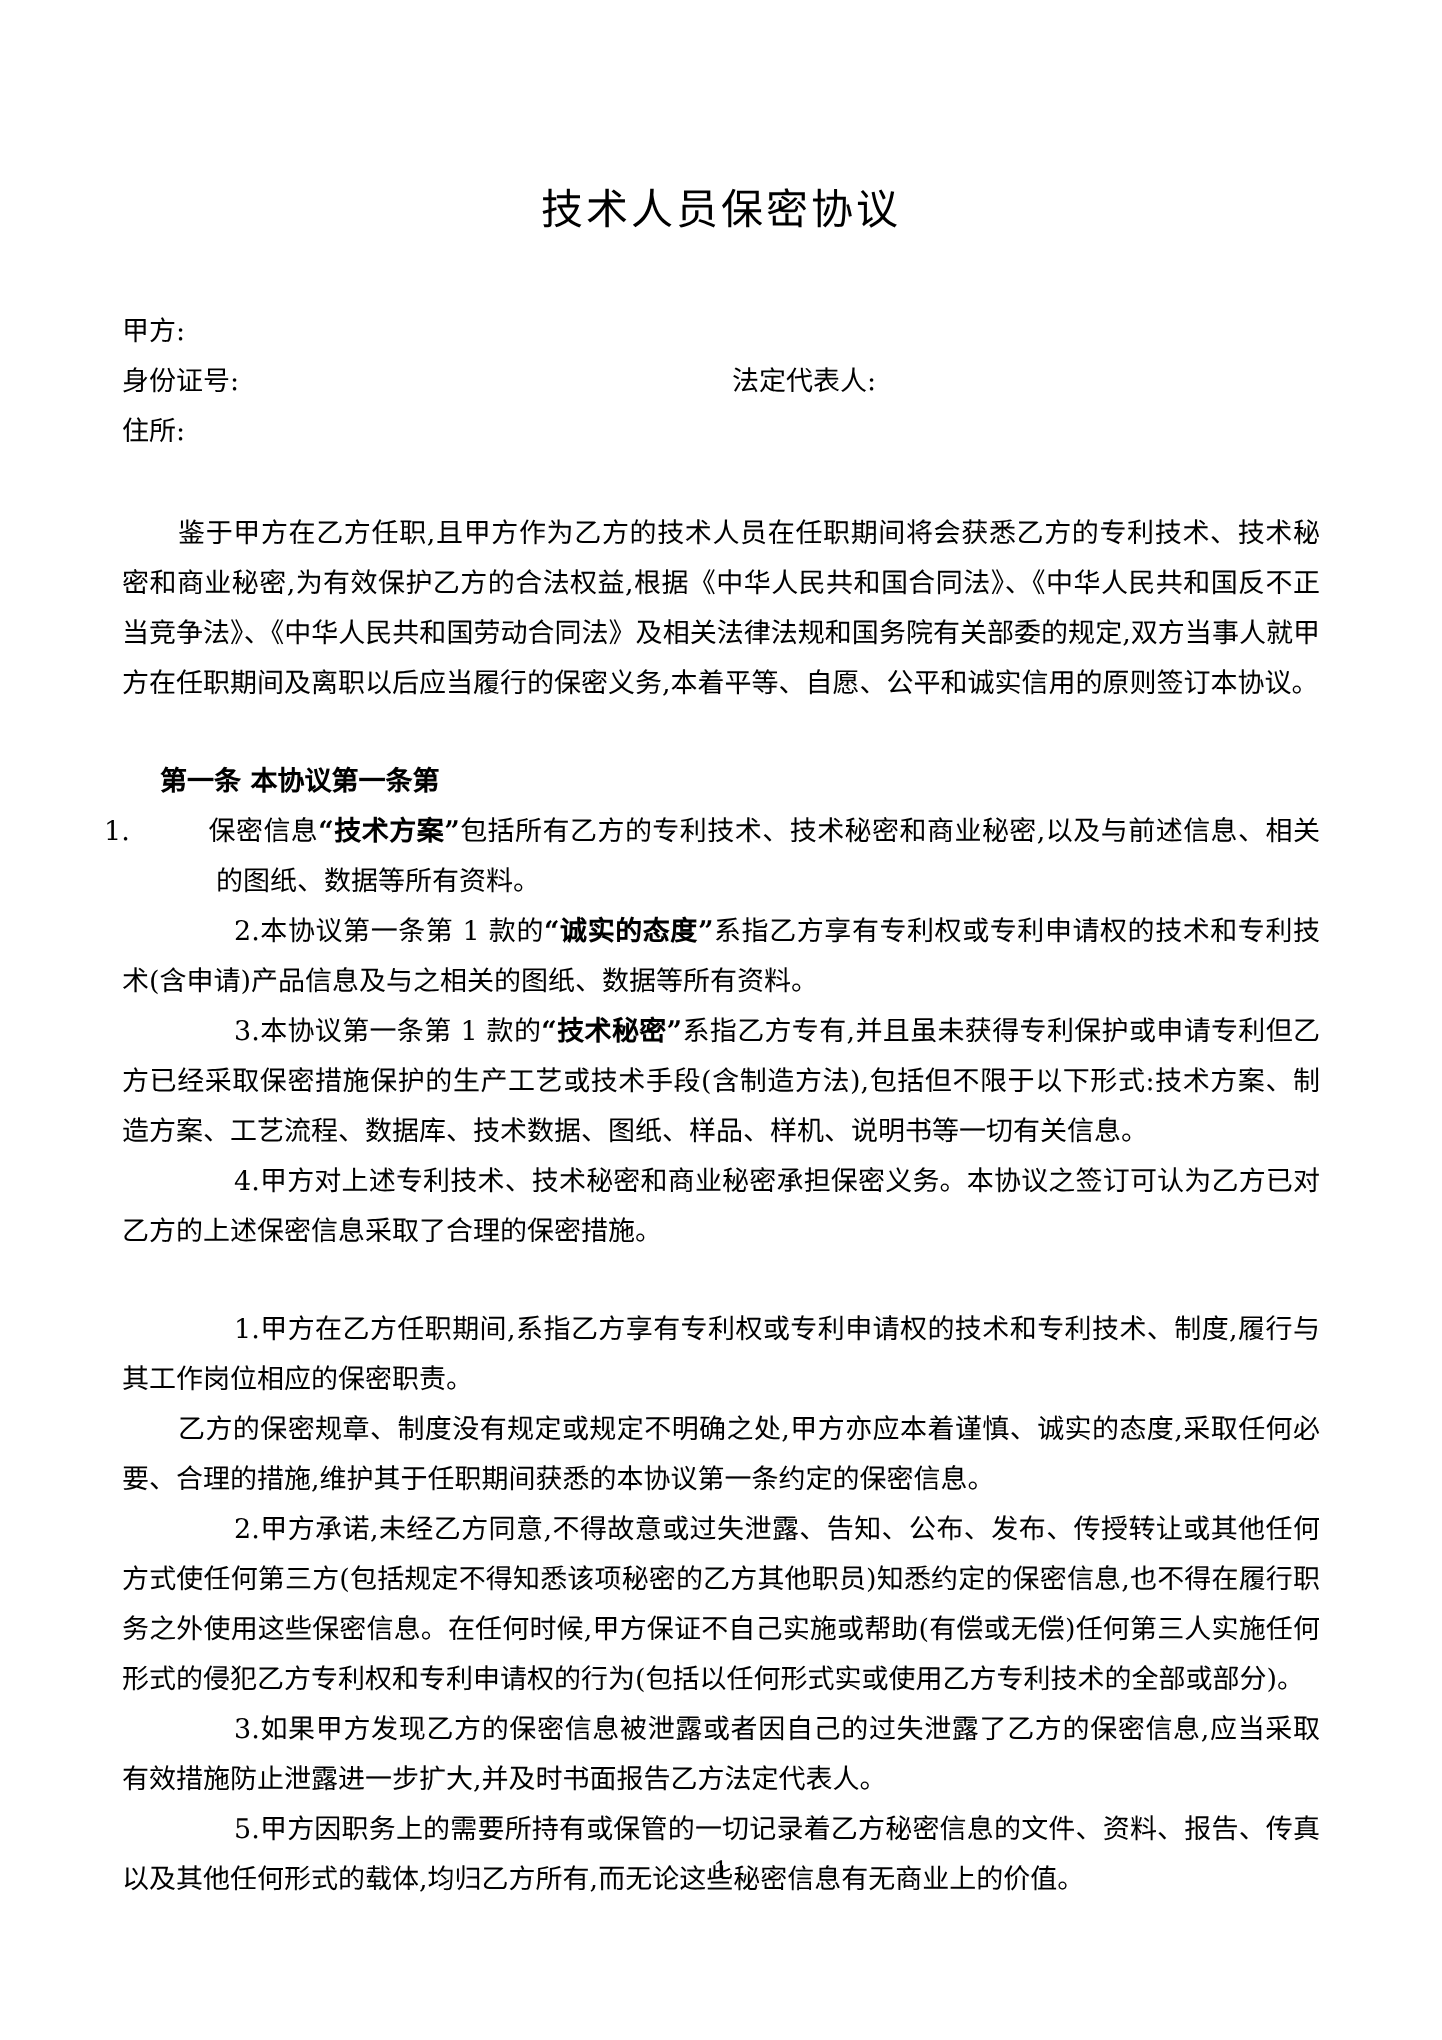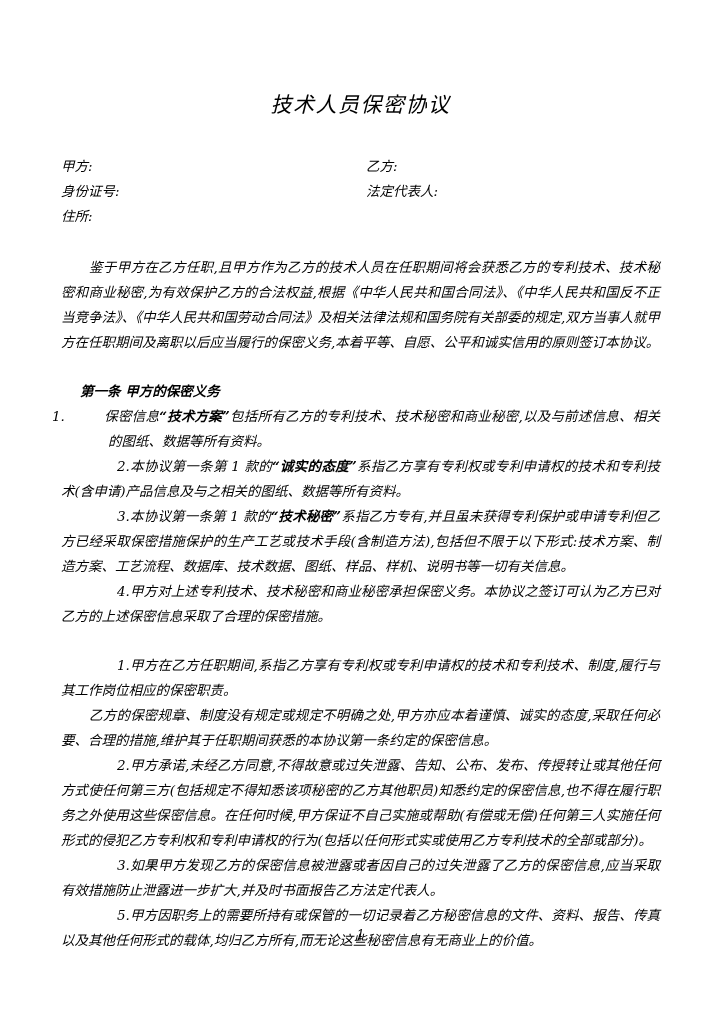--- a/index.html
+++ b/index.html
@@ -16,21 +16,20 @@
     -webkit-font-smoothing: antialiased;
     position: relative;
     overflow: hidden;
   }
   .page {
     position: relative;
     width: 721px;
     height: 944px;
     box-sizing: border-box;
     padding: 0 61px;
-    font-style: italic;
   }
   .doc-title {
     text-align: center;
     font-size: 21px;
     font-weight: 400;
     letter-spacing: 1.5px;
     margin: 0;
     padding-top: 92px;
     line-height: 1.3;
   }
@@ -116,37 +115,36 @@
 </head>
 <body>
 
 <div class="page">
 
   <h1 class="doc-title">技术人员保密协议</h1>
 
   <div class="parties">
     <div class="party-row">
       <div class="party-left">甲方:</div>
-      <div class="party-right">乙方:</div>
     </div>
     <div class="party-row">
       <div class="party-left">身份证号:</div>
       <div class="party-right">法定代表人:</div>
     </div>
     <div class="party-row">
       <div class="party-left">住所:</div>
       <div class="party-right"></div>
     </div>
   </div>
 
   <p class="preamble">鉴于甲方在乙方任职,且甲方作为乙方的技术人员在任职期间将会获悉乙方的专利技术、技术秘密和商业秘密,为有效保护乙方的合法权益,根据《中华人民共和国合同法》、《中华人民共和国反不正当竞争法》、《中华人民共和国劳动合同法》及相关法律法规和国务院有关部委的规定,双方当事人就甲方在任职期间及离职以后应当履行的保密义务,本着平等、自愿、公平和诚实信用的原则签订本协议。</p>
 
   <div id="sections-root">
       <div class="section">
-        <div class="section-heading">第一条 甲方的保密义务</div>
+        <div class="section-heading">第一条 本协议第一条第</div>
         <p class="clause hanging"><span class="num">1.</span><span>保密信息</span><b>“技术方案”</b><span>包括所有乙方的专利技术、技术秘密和商业秘密,以及与前述信息、相关的图纸、数据等所有资料。</span></p>
         <p class="clause flush"><span class="num">2.</span><span>本协议第一条第 1 款的</span><b>“诚实的态度”</b><span>系指乙方享有专利权或专利申请权的技术和专利技术(含申请)产品信息及与之相关的图纸、数据等所有资料。</span></p>
         <p class="clause flush"><span class="num">3.</span><span>本协议第一条第 1 款的</span><b>“技术秘密”</b><span>系指乙方专有,并且虽未获得专利保护或申请专利但乙方已经采取保密措施保护的生产工艺或技术手段(含制造方法),包括但不限于以下形式:技术方案、制造方案、工艺流程、数据库、技术数据、图纸、样品、样机、说明书等一切有关信息。</span></p>
         <p class="clause flush"><span class="num">4.</span><span>甲方对上述专利技术、技术秘密和商业秘密承担保密义务。本协议之签订可认为乙方已对乙方的上述保密信息采取了合理的保密措施。</span></p>
       </div>
       <div class="section">
         <p class="clause flush"><span class="num">1.</span><span>甲方在乙方任职期间,系指乙方享有专利权或专利申请权的技术和专利技术、制度,履行与其工作岗位相应的保密职责。</span></p>
         <p class="plain-para"><span>乙方的保密规章、制度没有规定或规定不明确之处,甲方亦应本着谨慎、诚实的态度,采取任何必要、合理的措施,维护其于任职期间获悉的本协议第一条约定的保密信息。</span></p>
         <p class="clause flush"><span class="num">2.</span><span>甲方承诺,未经乙方同意,不得故意或过失泄露、告知、公布、发布、传授转让或其他任何方式使任何第三方(包括规定不得知悉该项秘密的乙方其他职员)知悉约定的保密信息,也不得在履行职务之外使用这些保密信息。在任何时候,甲方保证不自己实施或帮助(有偿或无偿)任何第三人实施任何形式的侵犯乙方专利权和专利申请权的行为(包括以任何形式实或使用乙方专利技术的全部或部分)。</span></p>
         <p class="clause flush"><span class="num">3.</span><span>如果甲方发现乙方的保密信息被泄露或者因自己的过失泄露了乙方的保密信息,应当采取有效措施防止泄露进一步扩大,并及时书面报告乙方法定代表人。</span></p>

